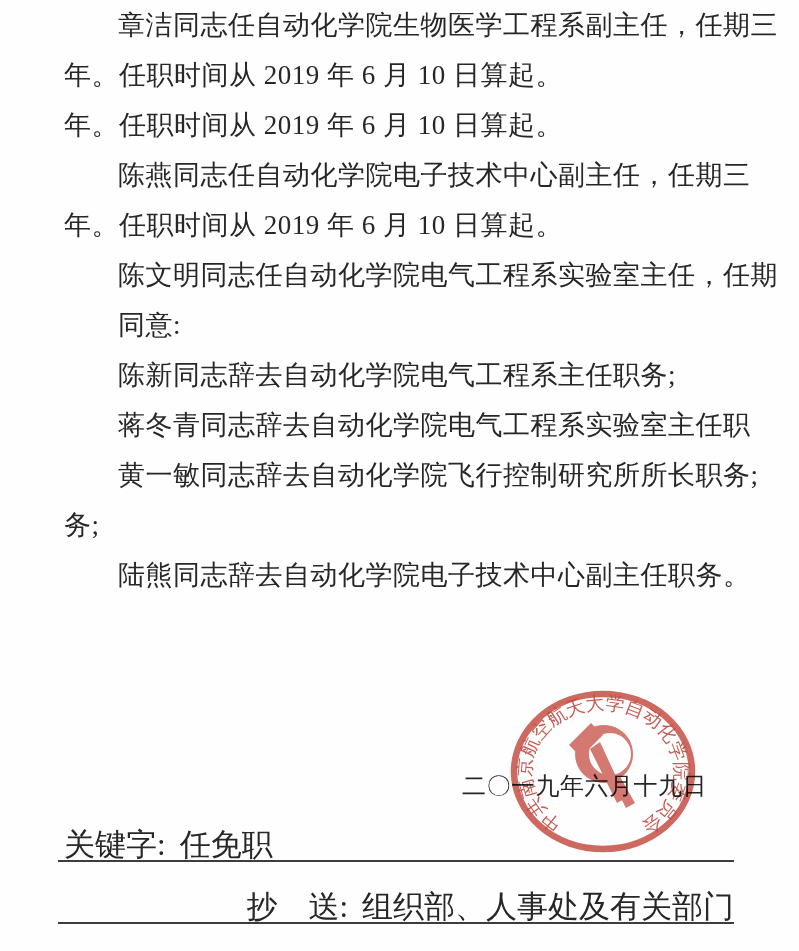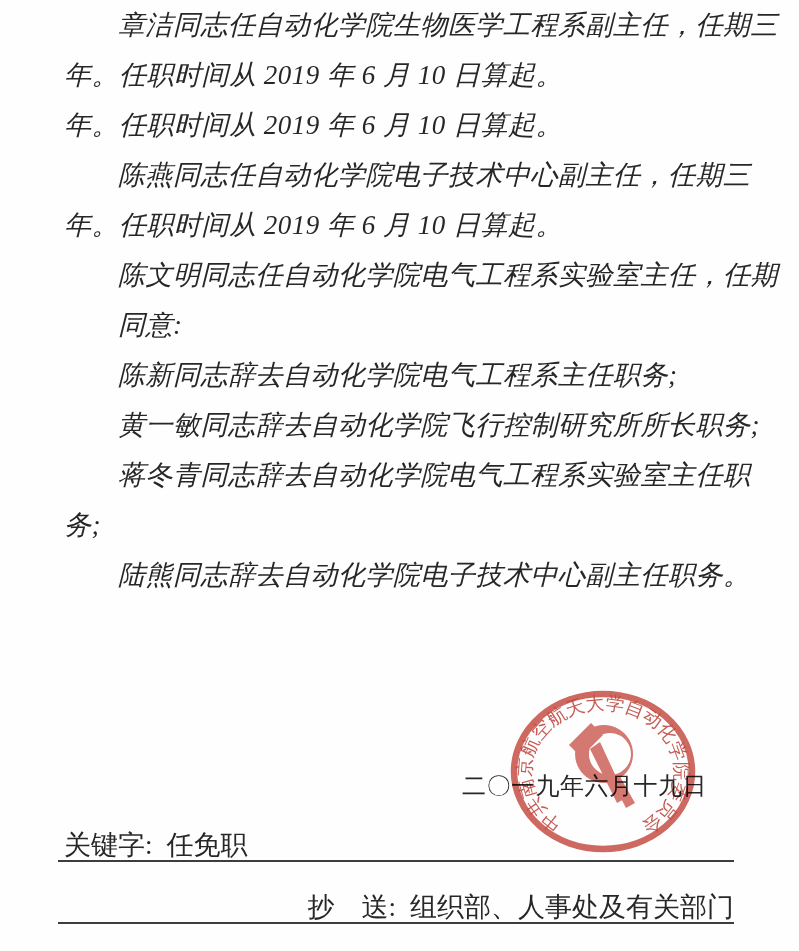--- a/index.html
+++ b/index.html
@@ -17,36 +17,36 @@
   .body-text {
     position: absolute;
     top: 0;
     left: 64px;
     width: 715px;
     font-size: 27px;
     line-height: 50px;
     letter-spacing: 0.5px;
     white-space: nowrap;
   }
-  .line { height: 50px; font-style: italic; }
+  .line { height: 50px; }
   .line.in { padding-left: 54px; }
   .date-line {
     position: absolute;
     left: 462px;
     top: 770px;
     font-size: 24px;
     letter-spacing: 0.5px;
     z-index: 1;
   }
   .footer-row {
     position: absolute;
     left: 58px;
     width: 676px;
     border-bottom: 2px solid #3d3d3d;
-    font-size: 27px;
+    font-size: 31px;
     line-height: 28px;
     padding: 0 0 1px 6px;
     white-space: nowrap;
     z-index: 3;
   }
   .footer-row.kw { top: 831px; }
   .footer-row.cc { top: 893px; text-align: right; }
   .footer-value { margin-left: 14px; }
   .seal {
     position: absolute;
@@ -67,22 +67,22 @@
 
   <div class="body-text">
     <div class="line in">章洁同志任自动化学院生物医学工程系副主任，任期三</div>
     <div class="line">年。任职时间从 2019 年 6 月 10 日算起。</div>
     <div class="line">年。任职时间从 2019 年 6 月 10 日算起。</div>
     <div class="line in">陈燕同志任自动化学院电子技术中心副主任，任期三</div>
     <div class="line">年。任职时间从 2019 年 6 月 10 日算起。</div>
     <div class="line in">陈文明同志任自动化学院电气工程系实验室主任，任期</div>
     <div class="line in">同意:</div>
     <div class="line in">陈新同志辞去自动化学院电气工程系主任职务;</div>
+    <div class="line in">蒋冬青同志辞去自动化学院电气工程系实验室主任职</div>
     <div class="line in">黄一敏同志辞去自动化学院飞行控制研究所所长职务;</div>
-    <div class="line in">蒋冬青同志辞去自动化学院电气工程系实验室主任职</div>
     <div class="line">务;</div>
     <div class="line in">陆熊同志辞去自动化学院电子技术中心副主任职务。</div>
   </div>
 
   <div class="date-line">二〇一九年六月十九日</div>
 
   <div class="seal">
     <svg viewBox="0 0 192 169" xmlns="http://www.w3.org/2000/svg">
 
       <ellipse cx="96" cy="84.5" rx="89" ry="77.5" fill="none" stroke="#c4453b" stroke-width="6.5" opacity="0.88"></ellipse>

